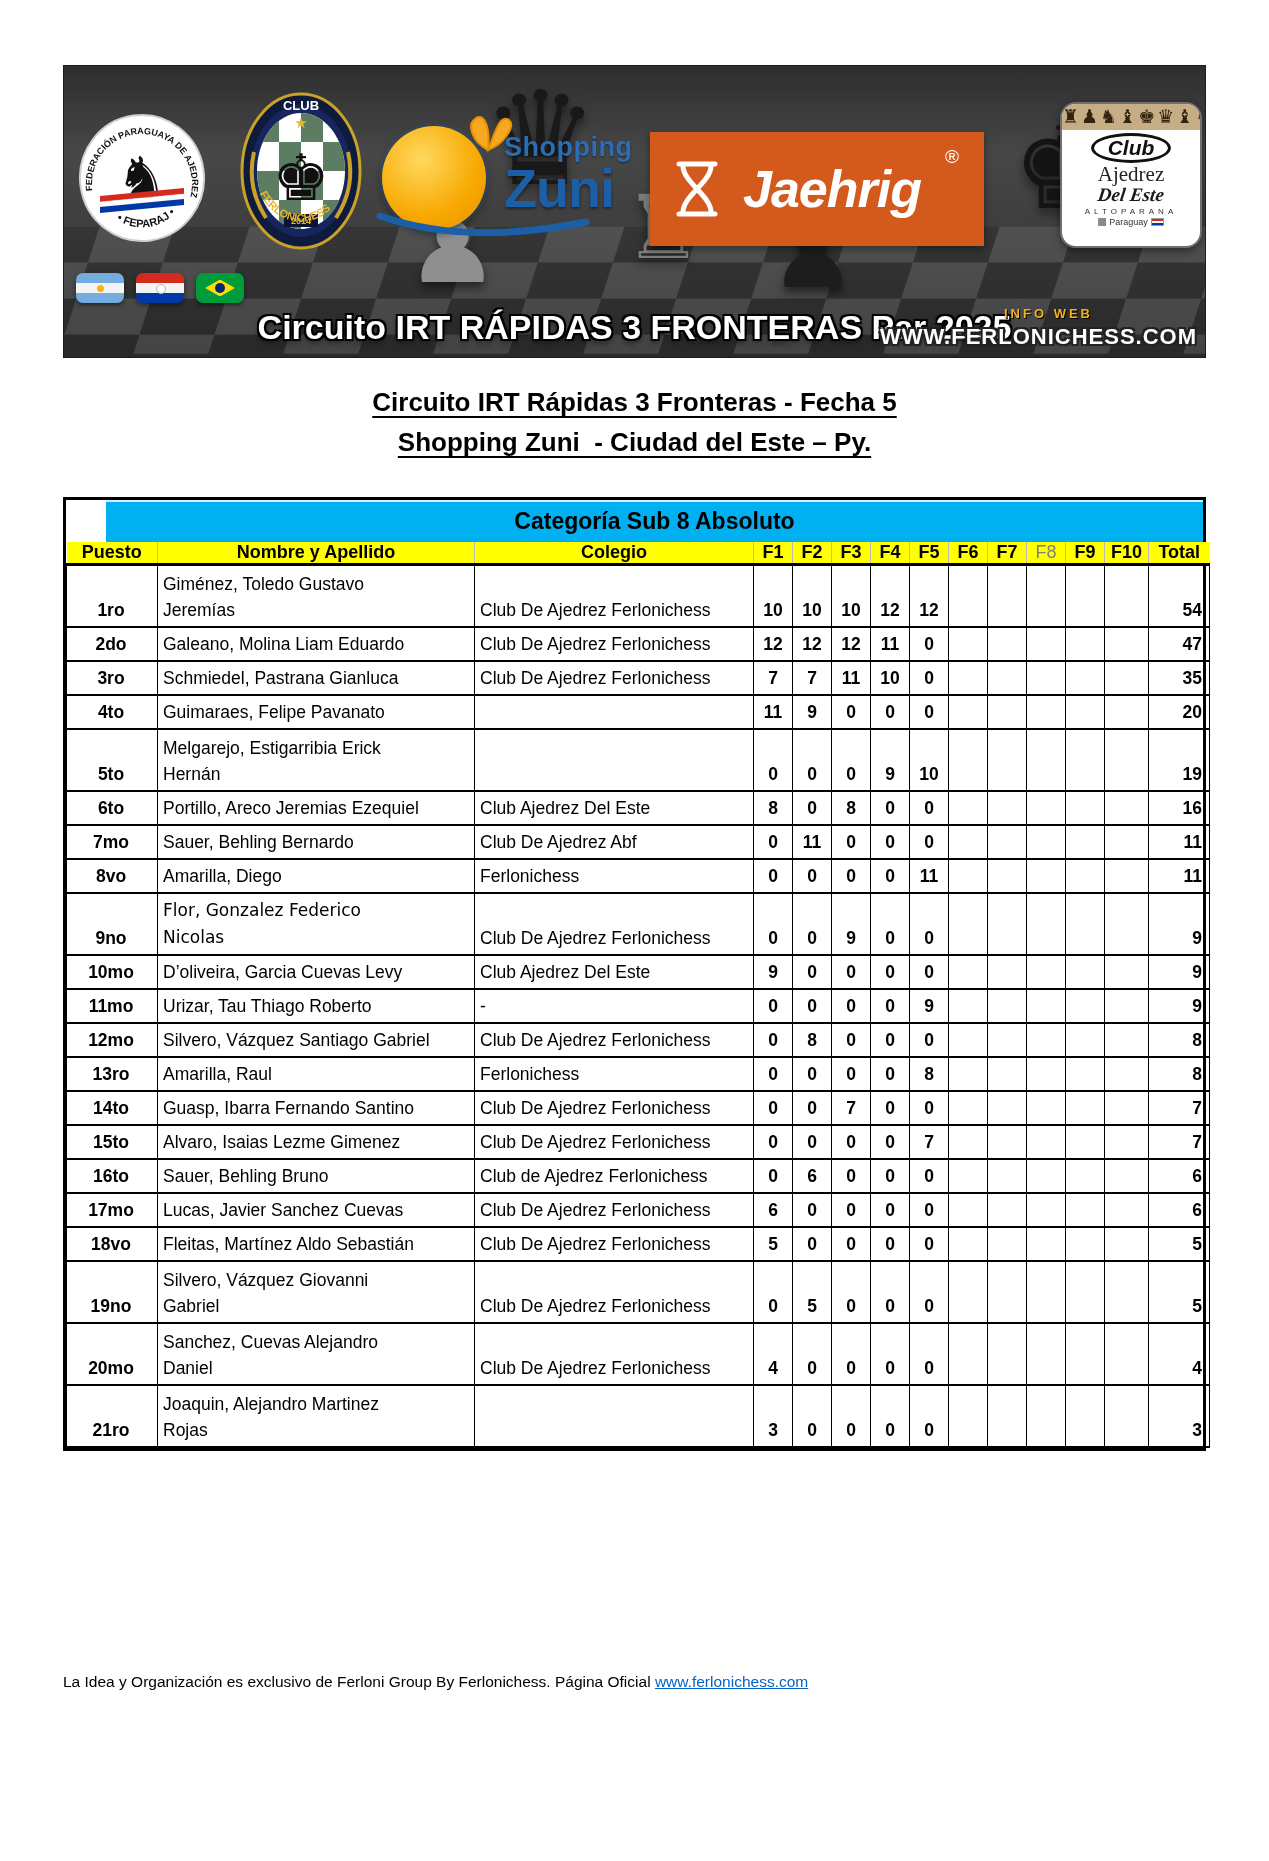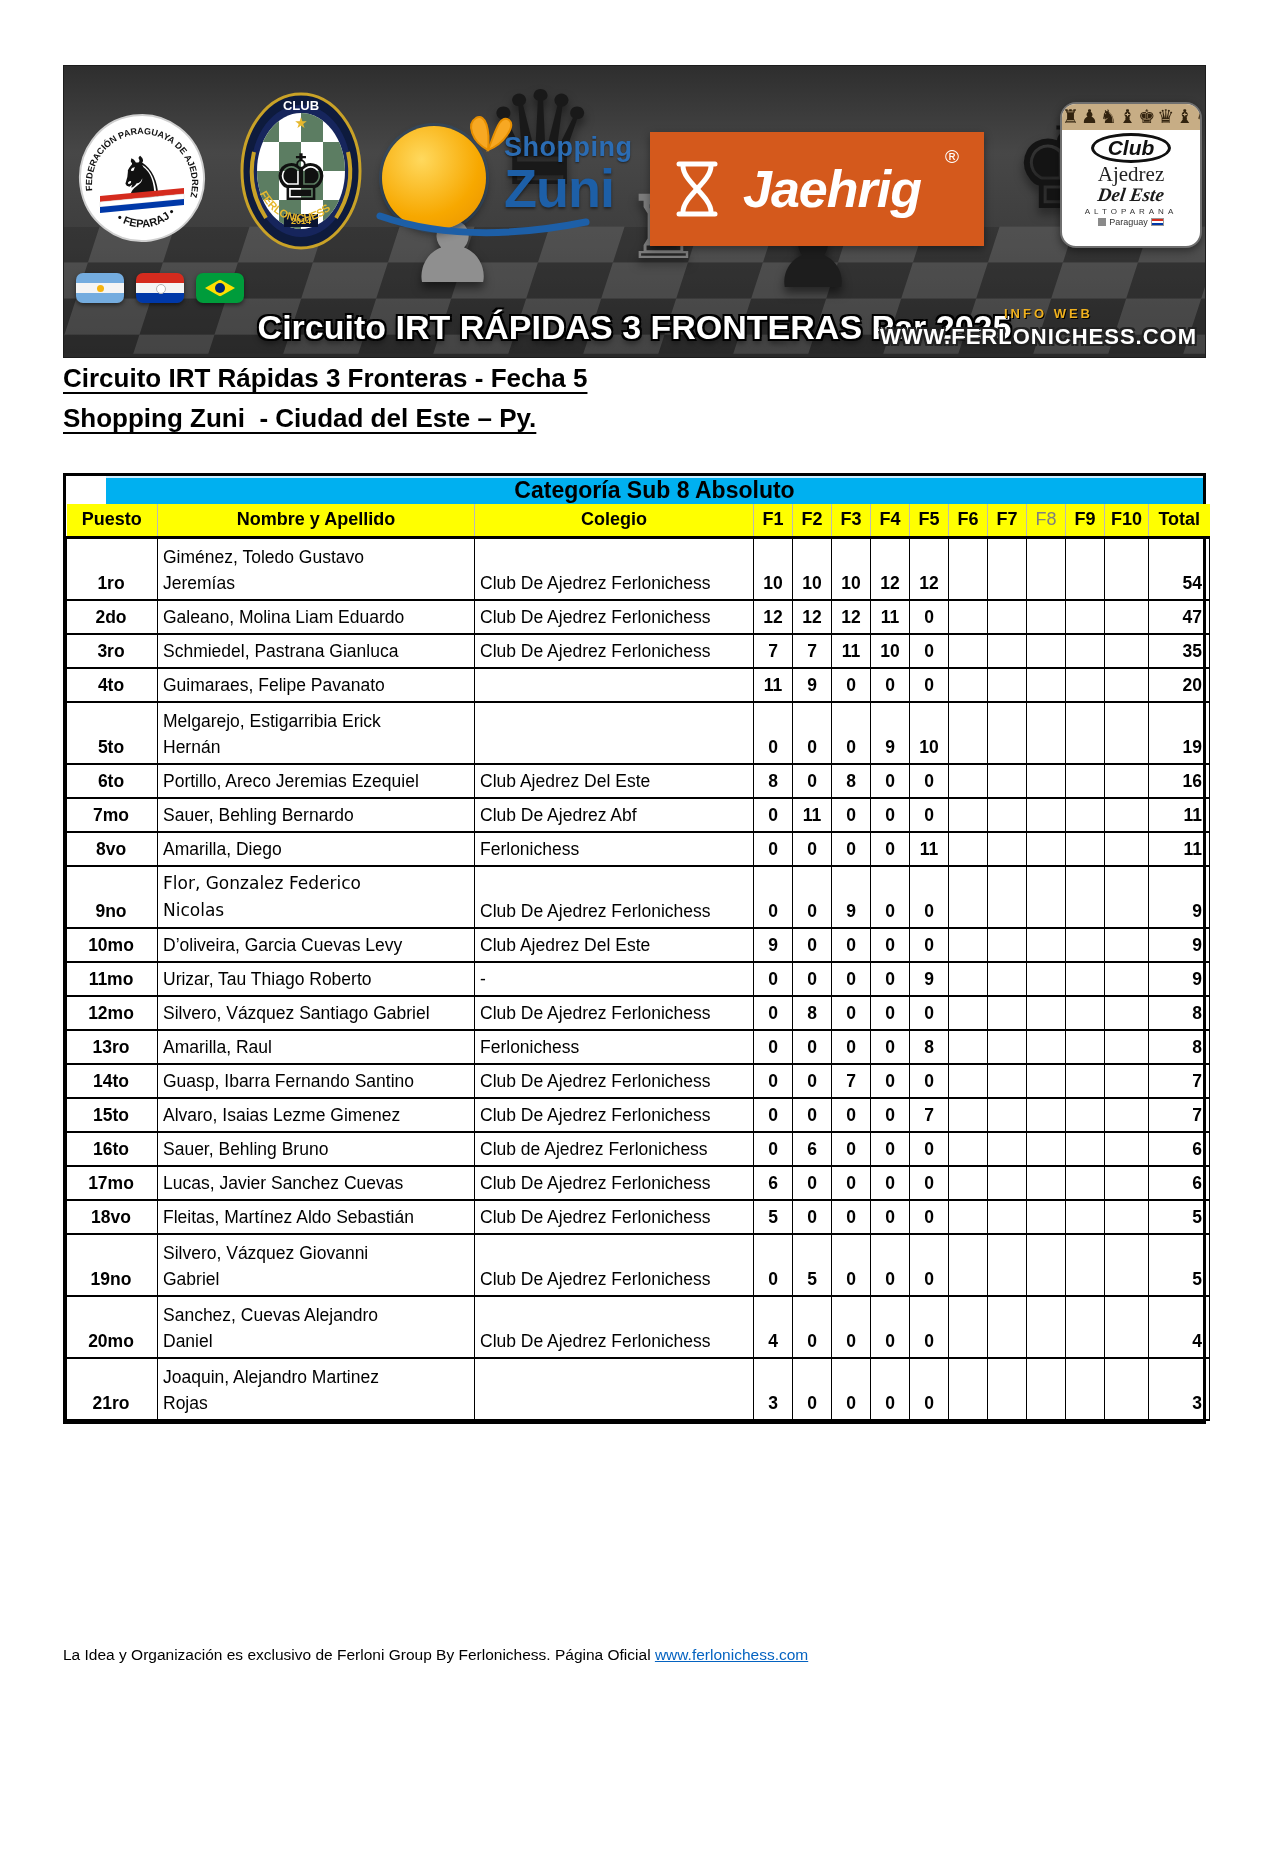--- a/index.html
+++ b/index.html
@@ -97,38 +97,38 @@
     text-shadow:1px 1px 0 #000;
     margin-top:43px;
   }
   .banner-url {
     position:absolute; right:8px; bottom:7px; z-index:3;
     color:#fff; font-size:22px; font-weight:bold; letter-spacing:1px;
     text-shadow:-2px -2px 0 #222, 2px -2px 0 #222, -2px 2px 0 #222, 2px 2px 0 #222;
   }
 
   
-  .heading { }
+  .heading { margin-top:24px; text-align:center; }
   .heading div {
     font-size:26px; font-weight:bold; text-decoration:underline;
     text-decoration-thickness:2px; text-underline-offset:5px; line-height:1.55;
     white-space:pre-wrap;
   }
 
   
   .table-box { margin-top:34px; border:3px solid #000; }
   .bar-black { background:var(--bar-black); color:#fff; height:58px; display:flex; align-items:center; justify-content:center;
     font-size:27px; font-weight:bold; letter-spacing:.2px; }
-  .bar-blue { background:var(--cat-blue); height:28px; display:flex; align-items:center; justify-content:center;
+  .bar-blue { background:var(--cat-blue); height:42px; display:flex; align-items:center; justify-content:center;
     font-size:23px; font-weight:bold; color:#000; border-top:2px solid #cfefff;margin-left:40px; }
   table { border-collapse:collapse; table-layout:fixed; width:100%; }
   col.c-puesto{width:91px;} col.c-name{width:317px;} col.c-colegio{width:279px;}
   col.c-f{width:39px;} col.c-f10{width:44px;} col.c-total{width:61px;}
   thead th {
-    background:var(--hdr-yellow); font-size:18px; font-weight:bold; height:34px;
+    background:var(--hdr-yellow); font-size:18px; font-weight:bold; height:23px;
     border-left:1px solid #b9b9b9; border-bottom:3px solid #000; vertical-align:middle; padding:0 2px;
   }
   thead th:first-child { border-left:none; }
   thead th.muted { color:#7f7f7f; font-weight:normal; }
   tbody td {
     border:1px solid #000; border-top-width:2px; border-bottom-width:2px;
     vertical-align:bottom; font-size:17.5px; line-height:26px; padding:2px 4px 3px 5px;
     overflow:hidden;
   }
   tbody tr { height:34px; }

